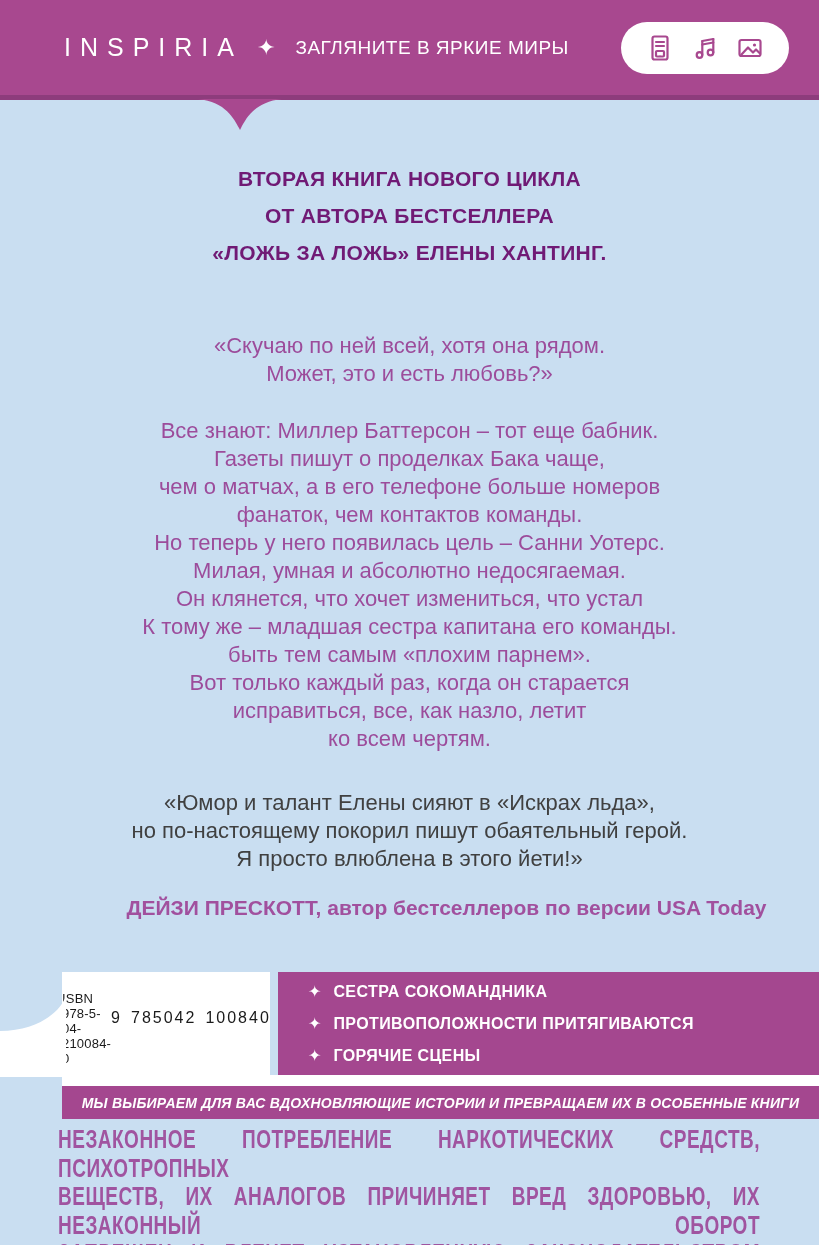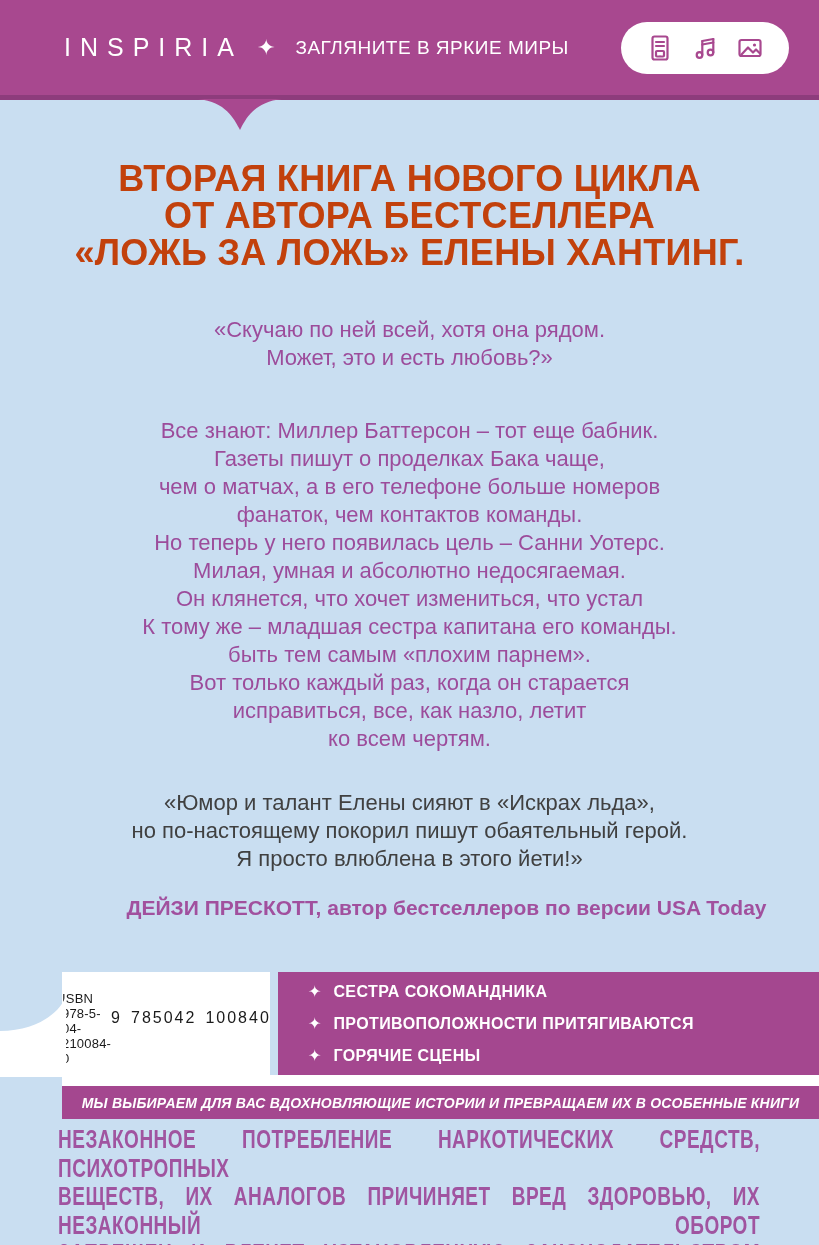--- a/index.html
+++ b/index.html
@@ -13,22 +13,22 @@
   .brand{font-size:25px;font-weight:400;letter-spacing:9px;}
   .sep-star{font-size:22px;margin:0 20px 0 14px;}
   .tagline{font-size:19px;font-weight:400;letter-spacing:0.5px;white-space:nowrap;}
   .media-pill{margin-left:auto;width:168px;height:52px;background:#ffffff;border-radius:26px;
               display:flex;align-items:center;justify-content:center;gap:15px;}
   .media-pill svg{display:block;}
   
   .notch{position:absolute;left:198px;top:99px;width:84px;height:31px;}
   
   .tblock{position:absolute;left:0;width:819px;text-align:center;}
-  .headline{top:160px;color:#c2410c;font-size:36px;font-weight:700;line-height:37px;letter-spacing:0.3px;}
-  .quote1{top:316px;color:#9c4c9b;font-size:22px;line-height:28px;}
+  .headline{top:160px;color:#701a75;font-size:21px;font-weight:700;line-height:37px;letter-spacing:0.3px;}
+  .quote1{top:332px;color:#9c4c9b;font-size:22px;line-height:28px;}
   .bodytext{top:417px;color:#9c4c9b;font-size:22px;line-height:28px;}
   .quote2{top:789px;color:#404040;font-size:22px;line-height:28px;}
   .attribution{top:896px;color:#a1509e;font-size:21px;font-weight:700;margin-left:37px;}
   
   .barcode-box{position:absolute;left:62px;top:972px;width:208px;height:105px;background:#ffffff;
                display:flex;flex-direction:row;align-items:center;}
   .isbn{color:#1a1a1a;font-size:13px;margin-top:7px;letter-spacing:0.2px;}
   .bars{margin-top:3px;}
   .digits{color:#1a1a1a;font-size:16px;letter-spacing:2px;display:flex;gap:9px;margin-top:-14px;background:transparent;}
   .left-tab{position:absolute;left:0;top:995px;width:66px;height:82px;}

